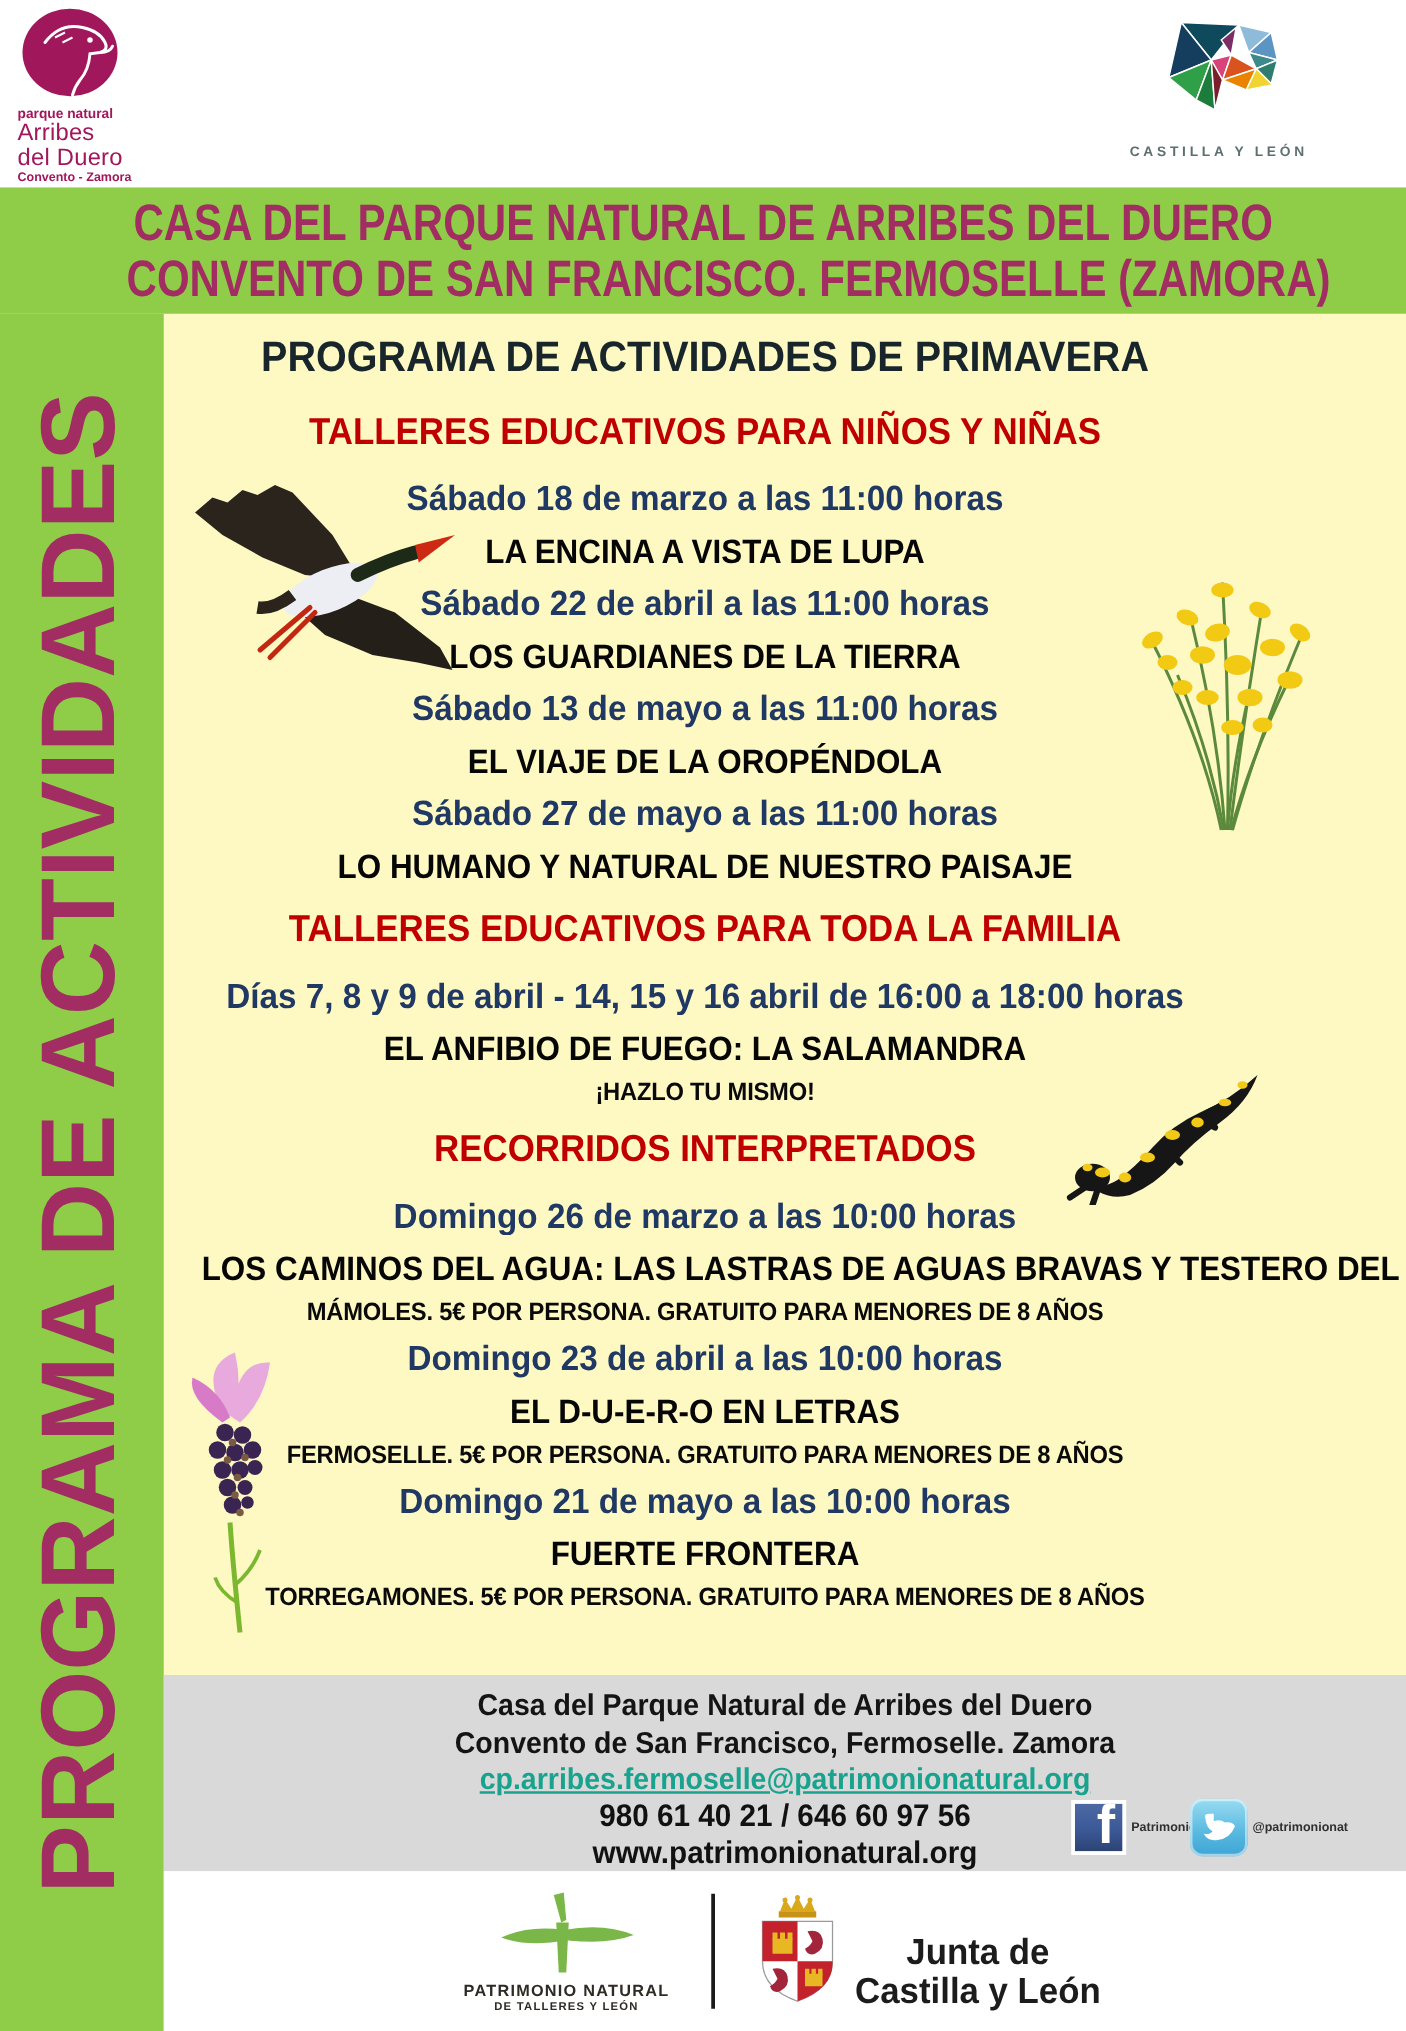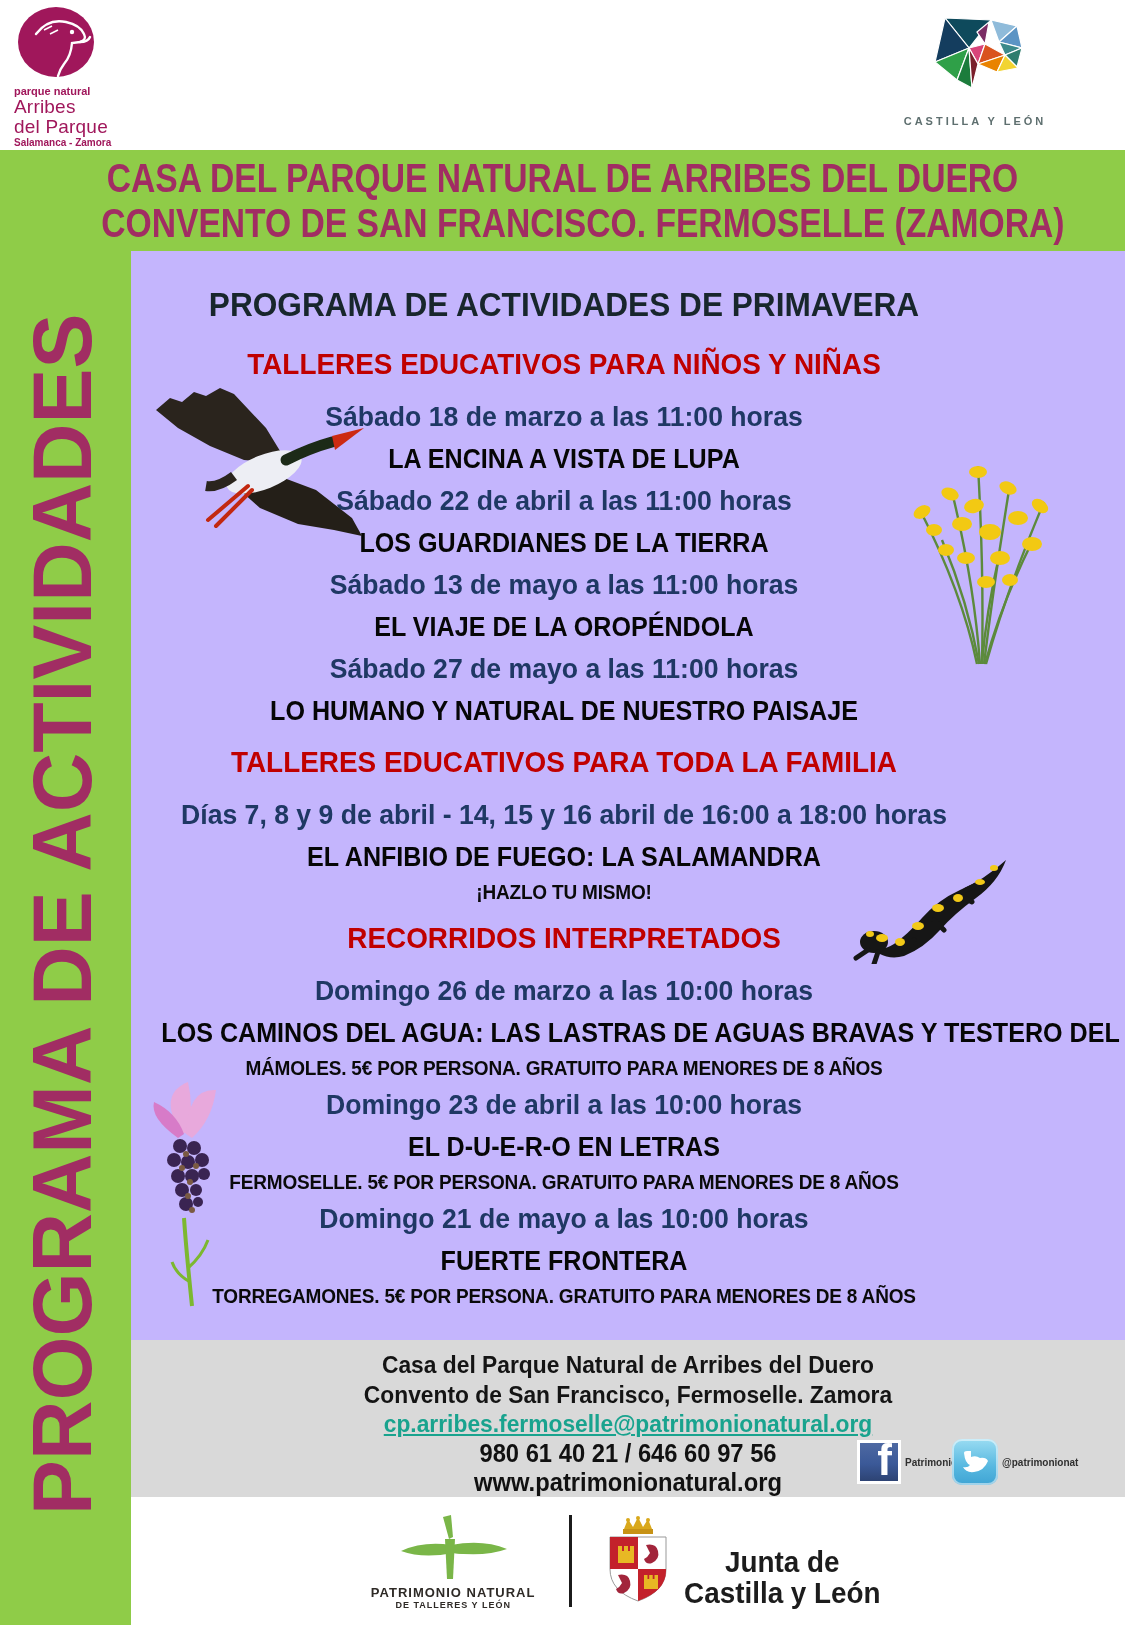--- a/index.html
+++ b/index.html
@@ -1,18 +1,18 @@
 <!DOCTYPE html>
 <html><head>
 <meta charset="utf-8">
 <style>
   html,body{margin:0;padding:0;background:#fff;}
   .page{
     position:relative;width:1125px;height:1625px;overflow:hidden;
-    background:#c4b5fd;font-family:"Liberation Sans",sans-serif;
+    background:#fef9c3;font-family:"Liberation Sans",sans-serif;
     -webkit-font-smoothing:antialiased;
   }
   
   .top-header{position:absolute;top:0;left:0;width:1125px;height:150px;background:#fff;}
   .arribes-logo{position:absolute;left:14px;top:4px;width:200px;}
   .arribes-logo .bird{display:block;}
   .arribes-text{color:#A0175B;line-height:1.02;margin-top:2px;}
   .arr-small{font-size:11px;font-weight:bold;}
   .arr-big{font-size:19px;font-weight:normal;letter-spacing:.2px;}
   .arr-tiny{font-size:10px;font-weight:bold;margin-top:2px;}
@@ -22,21 +22,21 @@
   .banner{position:absolute;top:150px;left:0;width:1125px;height:101px;background:#8FCC48;
     display:flex;flex-direction:column;justify-content:center;}
   .banner .bline{font-weight:bold;color:#A12D63;text-align:center;font-size:41px;line-height:45px;
     transform:scaleX(.82);white-space:nowrap;letter-spacing:0px;}
   
   .side-strip{position:absolute;top:251px;left:0;width:131px;height:1374px;background:#8FCC48;}
   .side-label{position:absolute;top:1566px;left:14px;width:1330px;transform-origin:0 0;
     transform:rotate(-90deg) scaleX(.98);font-size:84px;font-weight:bold;color:#A12D63;
     text-align:center;white-space:nowrap;letter-spacing:0px;}
   
-  .content{position:absolute;top:251px;left:131px;width:866px;padding-top:24px;text-align:center;}
+  .content{position:absolute;top:251px;left:131px;width:866px;padding-top:6px;text-align:center;}
   .content div{font-weight:bold;}
   .p-title{font-size:34px;line-height:58px;color:#18262C;transform:scaleX(.93);white-space:nowrap;}
   .heading{color:#C00000;font-size:30px;line-height:62px;transform:scaleX(.93);white-space:nowrap;}
   .date{color:#1F3864;font-size:28px;line-height:44px;transform:scaleX(.95);white-space:nowrap;}
   .title{color:#060606;font-size:27px;line-height:40px;transform:scaleX(.93);white-space:nowrap;}
   .note{color:#0a0a0a;font-size:20px;line-height:30px;transform:scaleX(.95);letter-spacing:-.2px;white-space:nowrap;}
   
   .illus{position:absolute;pointer-events:none;}
   
   .footer{position:absolute;top:1340px;left:131px;width:994px;height:157px;background:#D9D9D9;
@@ -76,22 +76,22 @@
       <svg class="bird" width="92" height="80" viewBox="0 0 92 80">
         <ellipse cx="42" cy="38" rx="38" ry="35" fill="#A0175B"></ellipse>
         <path d="M22,30 Q34,14 52,18 Q66,21 70,30 Q73,36 66,38 L58,39 Q57,52 50,60 Q46,65 44,72" fill="none" stroke="#ffffff" stroke-width="2.4" stroke-linecap="round"></path>
         <path d="M66,38 Q74,38 76,33" fill="none" stroke="#ffffff" stroke-width="2.4" stroke-linecap="round"></path>
         <path d="M30,26 L38,22 M36,30 L44,26" stroke="#ffffff" stroke-width="1.6"></path>
         <circle cx="58" cy="28" r="2.2" fill="#ffffff"></circle>
       </svg>
       <div class="arribes-text">
         <div class="arr-small">parque natural</div>
         <div class="arr-big">Arribes</div>
-        <div class="arr-big">del Parque</div>
-        <div class="arr-tiny">Salamanca - Zamora</div>
+        <div class="arr-big">del Duero</div>
+        <div class="arr-tiny">Convento - Zamora</div>
       </div>
     </div>
 
     <div class="cyl-logo">
       <svg width="120" height="95" viewBox="0 0 120 95">
         <g stroke="#ffffff" stroke-width="1.2">
           <polygon points="30,8 76,10 54,38" fill="#0E4A5C"></polygon>
           <polygon points="30,8 54,38 20,52" fill="#143D5E"></polygon>
           <polygon points="62,22 74,12 70,34" fill="#7B2D65"></polygon>
           <polygon points="54,38 70,34 63,54" fill="#D8447A"></polygon>

